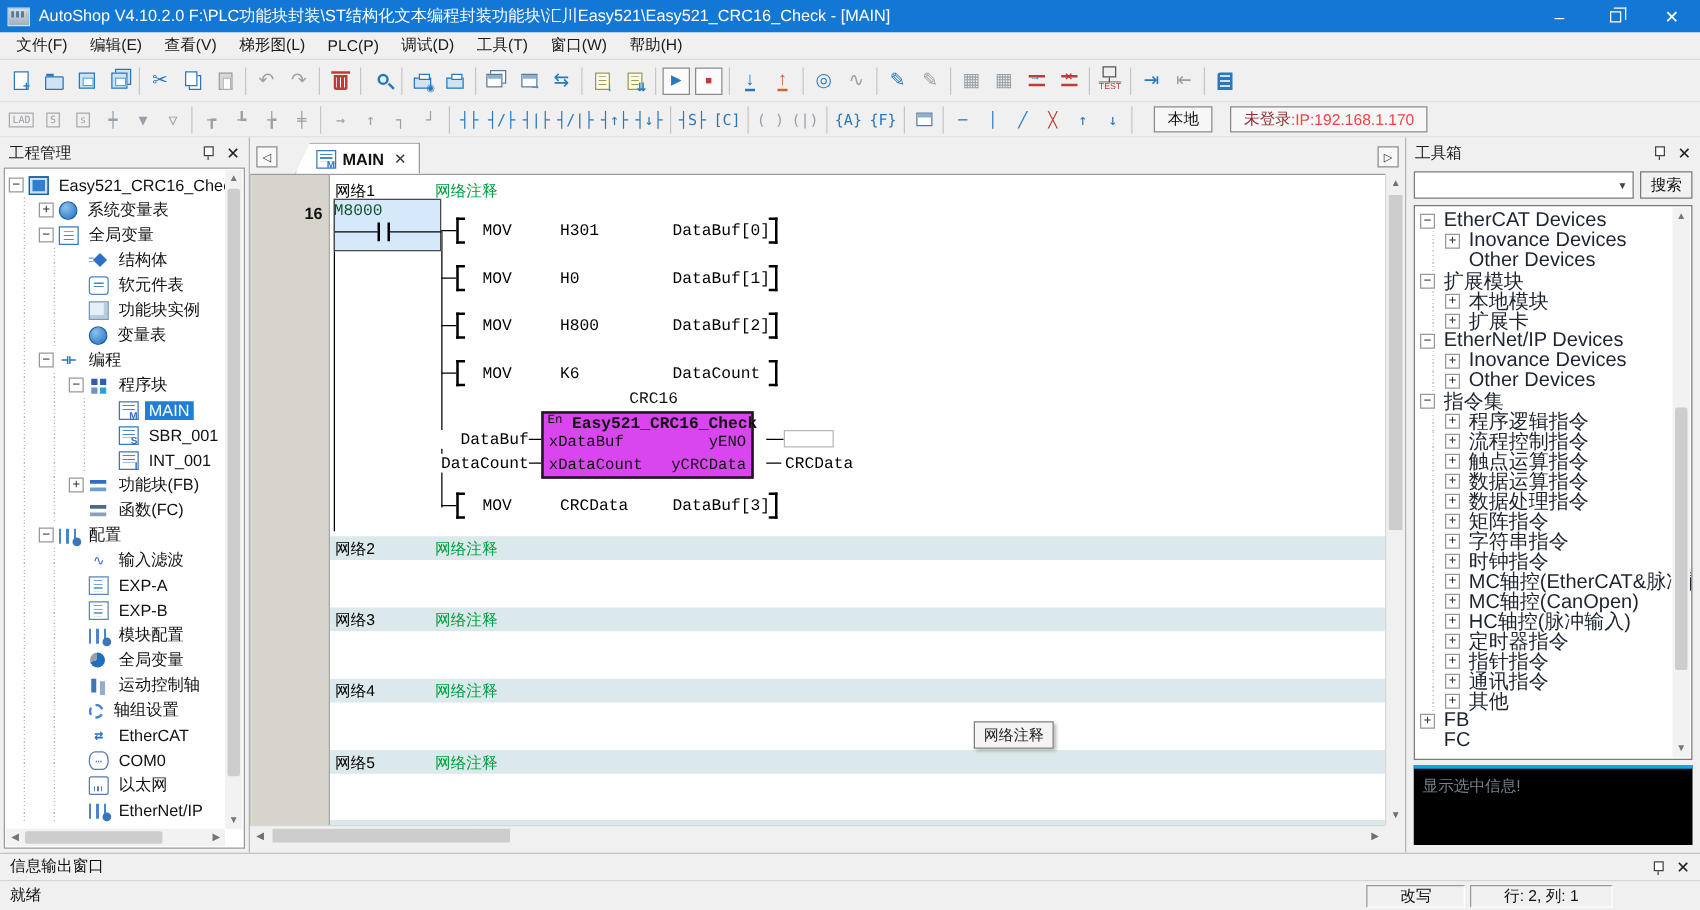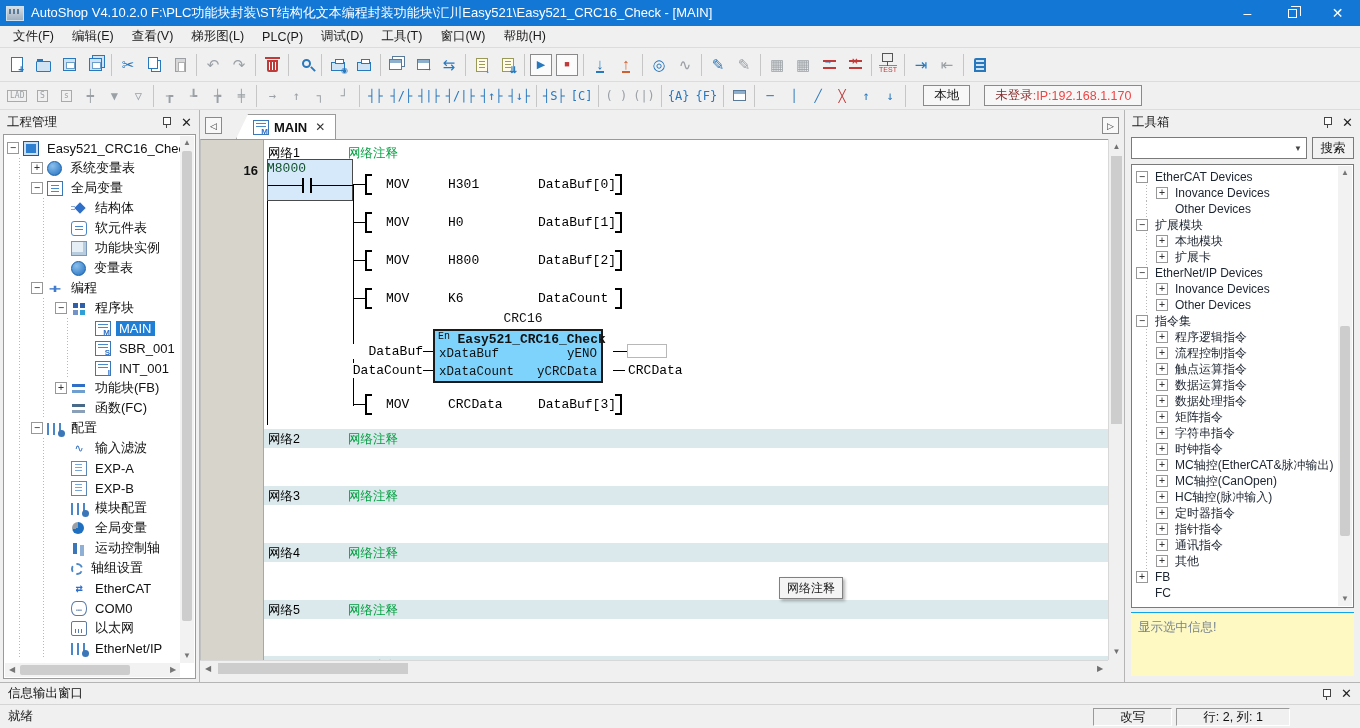--- a/index.html
+++ b/index.html
@@ -152,21 +152,21 @@
   .cellhl{position:absolute;left:66px;top:19px;width:86px;height:42px;background:#d6e9fb;border:1px solid #4a4a4a;}
   .mlabel{position:absolute;left:66px;top:21px;width:86px;text-align:left;font:13px "Liberation Mono",monospace;color:#14532d;}
   .rung{position:absolute;left:152px;width:740px;height:24px;font:13px "Liberation Mono",monospace;color:#000;}
   .rung .stub{position:absolute;left:0;top:11px;width:12px;height:1px;background:#000;}
   .rung .lb{position:absolute;left:12px;top:1px;width:7px;height:21px;border:2px solid #000;border-right:none;}
   .rung .rb{position:absolute;left:262px;top:1px;width:7px;height:21px;border:2px solid #000;border-left:none;}
   .rung .op{position:absolute;left:33px;line-height:24px;}
   .rung .pa{position:absolute;left:95px;line-height:24px;}
   .rung .pb{position:absolute;left:185px;line-height:24px;}
   .fbcap{position:absolute;left:232px;top:171px;width:180px;text-align:center;font:13px "Liberation Mono",monospace;}
-  .fbblock{position:absolute;left:232px;top:189px;width:170px;height:54px;background:#7dd3fc;border:2px solid #1a1a1a;font:12.5px "Liberation Mono",monospace;text-align:center;}
+  .fbblock{position:absolute;left:232px;top:189px;width:170px;height:54px;background:#d946ef;border:2px solid #1a1a1a;font:12.5px "Liberation Mono",monospace;text-align:center;}
   .fbblock .ttl{position:absolute;left:3px;top:0px;white-space:nowrap;}
   .fbblock .en{font-size:10px;vertical-align:4px;}
   .fbblock .nm{font-weight:bold;font-size:13px;}
   .fbblock .p{position:absolute;font-size:12.5px;}
   .fbio{position:absolute;font:13px "Liberation Mono",monospace;color:#000;}
   .enobox{position:absolute;left:426px;top:204px;width:40px;height:14px;background:#fff;border:1px solid #b8b8b8;}
   .tooltip{position:absolute;left:578px;top:437px;width:64px;height:22px;background:#f4f4f4;border:1px solid #808080;box-shadow:2px 2px 3px rgba(0,0,0,.3);display:flex;align-items:center;justify-content:center;font-size:12px;color:#222;z-index:5;}
   .evs{position:absolute;right:0;top:0;bottom:16px;width:16px;background:#f0f0f0;border-left:1px solid #d8d8d8;}
   .evs .ar{position:absolute;left:0;right:0;height:16px;text-align:center;font-size:8px;color:#707070;line-height:16px;}
   .evs .ar.dn{bottom:0;}
@@ -177,23 +177,23 @@
   .ehs .th{position:absolute;left:18px;width:190px;top:2px;bottom:2px;background:#cdcdcd;}
   
   .search-row{display:flex;padding:3px 6px 2px;gap:5px;flex:none;}
   .combo{flex:1;height:22px;background:#fff;border:1px solid #7a7a7a;position:relative;}
   .combo input{position:absolute;inset:1px 18px 1px 3px;border:none;outline:none;font-size:12px;background:transparent;}
   .combo .dd{position:absolute;right:4px;top:6px;font-size:8px;color:#444;}
   .search-btn{width:42px;height:22px;border:1px solid #7a7a7a;background:#f2f2f2;display:flex;align-items:center;justify-content:center;font-size:12.5px;flex:none;}
   .tbx-tree{flex:1;margin:3px 6px 0;background:#fff;border:1px solid #7a7a7a;position:relative;overflow:hidden;}
   .tbx-rows{padding:4px 0 0 4px;}
   .trow.sm{height:16px;}
-  .trow.sm .lbl{font-size:12px;color:#1c2430;}
+  .trow.sm .lbl{font-size:16px;color:#1c2430;}
   .trow.sm .gd{width:20px;background-position:10px 0;}
-  .tbx-info{height:64px;margin:4px 6px 6px;border-top:1px solid #0ea5e9;background:#fef9c3;padding:6px 7px;font-size:12.5px;color:#76828e;flex:none;}
+  .tbx-info{height:64px;margin:4px 6px 6px;border-top:3px solid #0ea5e9;background:#000000;padding:6px 7px;font-size:12.5px;color:#76828e;flex:none;}
   
   .out-caption{height:22px;background:#f0f0f0;border-top:1px solid #b5b5b5;display:flex;align-items:center;padding:0 8px;font-size:12.5px;}
   .out-caption .sp{flex:1;}
   .statusbar{height:24px;background:#f0f0f0;border-top:1px solid #d5d5d5;display:flex;align-items:center;padding:0 8px;font-size:12.5px;}
   .statusbar .sp{flex:1;}
   .sb-box{border:1px solid;border-color:#9a9a9a #fff #fff #9a9a9a;height:18px;line-height:17px;padding:0 26px;margin-left:4px;}
   .sb-pos{min-width:92px;margin-right:62px;}
 </style>
 </head>
 <body>

